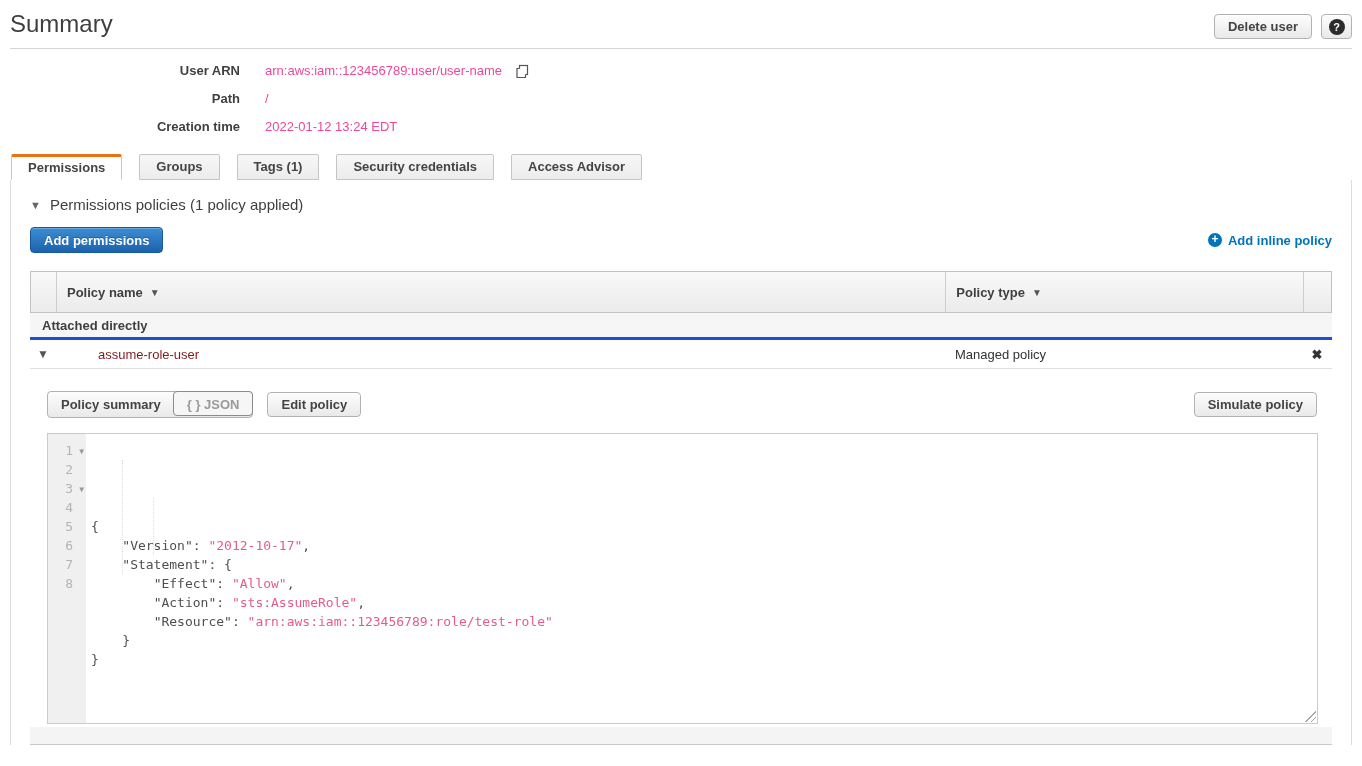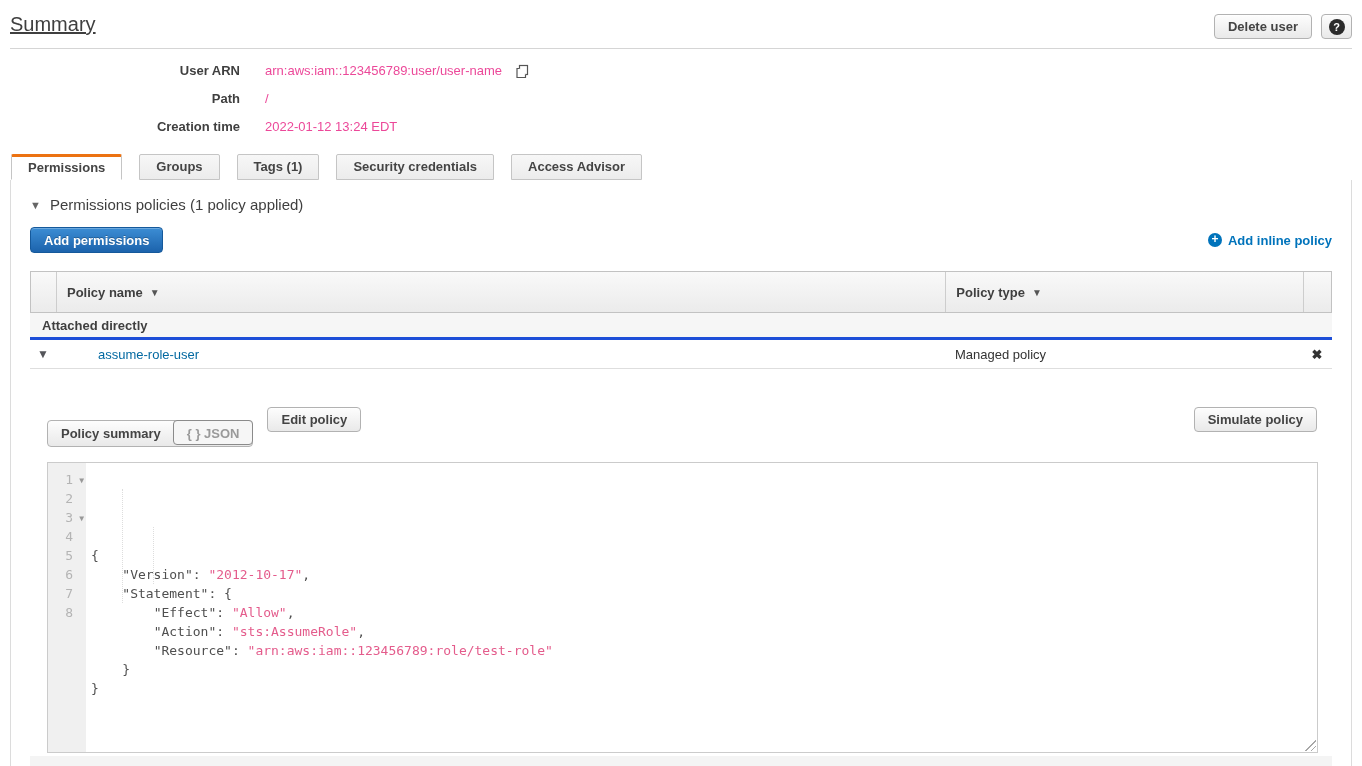--- a/index.html
+++ b/index.html
@@ -4,21 +4,21 @@
 <style>
   * { box-sizing: border-box; }
   html,body { margin:0; padding:0; }
   body {
     width:1362px; height:766px; overflow:hidden;
     background:#fff; color:#444;
     font-family:"Liberation Sans", sans-serif; font-size:13px;
   }
   
   .top-bar { display:flex; justify-content:space-between; align-items:flex-start; padding:10px 10px 0 10px; }
-  .page-title { font-size:20px; font-weight:400; color:#3f3f3f; line-height:28px;text-decoration:underline; }
+  .page-title { font-size:24px; font-weight:400; color:#3f3f3f; line-height:28px; }
   .top-actions { display:flex; gap:9px; margin-top:4px; }
   .btn {
     display:inline-flex; align-items:center; justify-content:center;
     background:linear-gradient(#fdfdfd,#e9e9e9);
     border:1px solid #b2b2b2; border-radius:4px;
     height:25px; padding:0 13px;
     font-weight:bold; font-size:13px; color:#444; cursor:pointer;
     box-shadow:inset 0 1px 0 rgba(255,255,255,.7);
     white-space:nowrap;
   }
@@ -75,28 +75,28 @@
   .th-exp { width:26px; border-right:1px solid #cdcdcd; }
   .th-name { width:889px; padding-left:10px; }
   .th-type { width:358px; padding-left:10px; border-left:1px solid #cdcdcd; }
   .th-act { width:28px; border-left:1px solid #cdcdcd; }
   .sort-caret { font-size:10px; color:#555; margin-left:7px; }
   .group-row { height:27px; display:flex; align-items:center; background:#f6f6f6;
     border-bottom:3px solid #1d4ed8; font-weight:bold; padding-left:12px; color:#3f3f3f; }
   .policy-row { height:29px; display:flex; align-items:center; border-bottom:1px solid #dedede; }
   .cell-exp { width:26px; text-align:center; color:#54555a; font-size:12px; cursor:pointer; }
   .cell-name { width:889px; padding-left:42px; }
-  .cell-name a { color:#0369a1; text-decoration:none; cursor:pointer;text-align:right; }
+  .cell-name a { color:#7f1d1d; text-decoration:none; cursor:pointer;text-align:right; }
   .cell-type { width:358px; padding-left:10px; color:#333; }
   .cell-act { width:28px; text-align:center; font-weight:bold; color:#333; cursor:pointer; font-size:13px; }
 
   
   .detail-toolbar { display:flex; justify-content:space-between; align-items:center; margin:22px 15px 0 17px; }
   .toolbar-left { display:flex; align-items:center; gap:14px; }
-  .seg { display:inline-flex; border:1px solid #b2b2b2; border-radius:4px; background:linear-gradient(#fdfdfd,#e9e9e9);margin-top:29px; }
+  .seg { display:inline-flex; border:1px solid #b2b2b2; border-radius:4px; background:linear-gradient(#fdfdfd,#e9e9e9); }
   .seg-item { height:25px; line-height:25px; padding:0 13px; font-weight:bold; color:#444; cursor:pointer; }
   .seg-item.selected {
     color:#9a9a9a; background:#f6f6f6; border:1px solid #8b8b8b; border-radius:4px; margin:-1px;
     box-shadow:none;
   }
 
   
   .editor {
     margin:15px 0 0 17px; width:1271px; height:291px;
     border:1px solid #cbcbcb; display:flex; position:relative;

